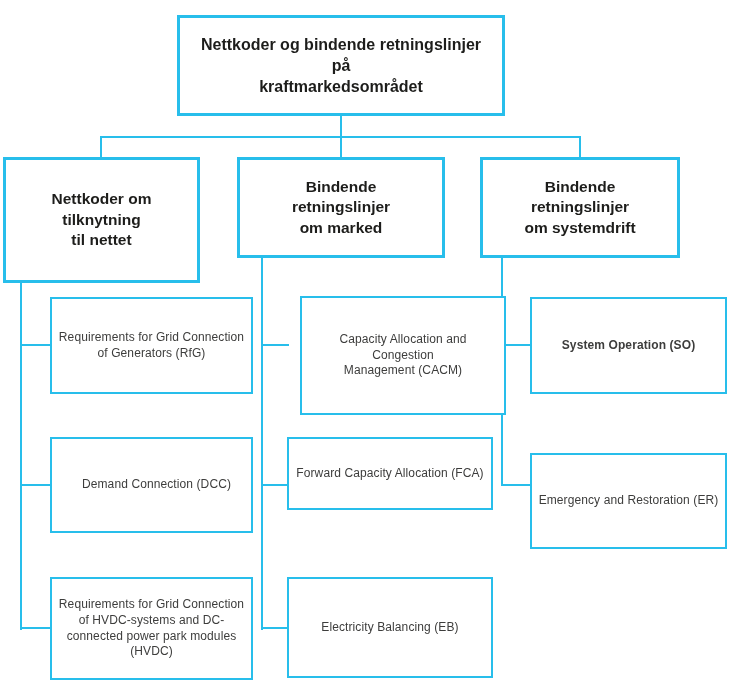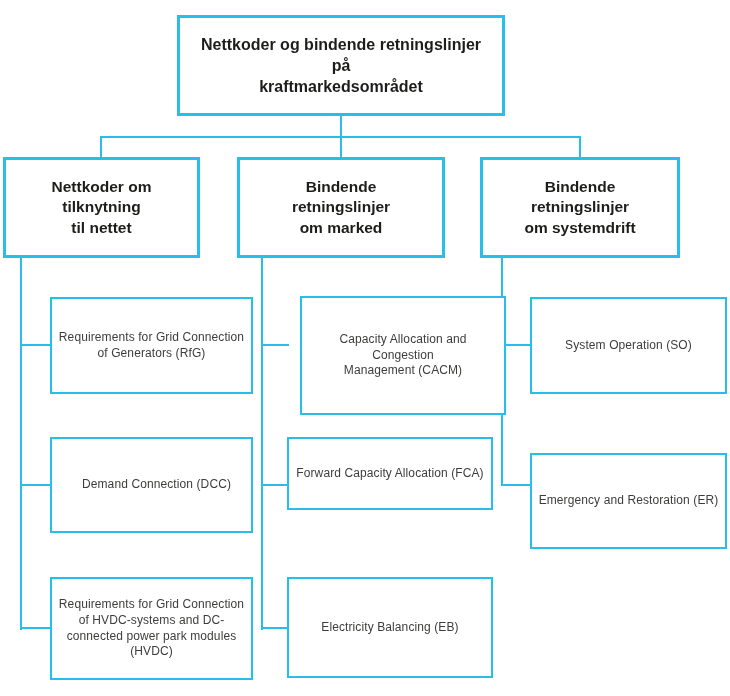--- a/index.html
+++ b/index.html
@@ -25,38 +25,38 @@
     justify-content: center;
     text-align: center;
     color: #1d1d1b;
     font-weight: bold;
     white-space: pre-line;
     line-height: 1.32;
     padding: 2px 16px;
   }
   .root-box   { left: 177px; top: 15px;  width: 328px; height: 101px; font-size: 16px; }
   .branch-box { font-size: 15.5px; }
-  .branch-0 { left: 3px;   top: 157px; width: 197px; height: 101px; }
+  .branch-0 { left: 3px;   top: 157px; width: 197px; height: 126px; }
   .branch-1 { left: 237px; top: 157px; width: 208px; height: 101px; }
   .branch-2 { left: 480px; top: 157px; width: 200px; height: 101px; }
   .leaf {
     border-width: 2px;
     font-weight: normal;
     font-size: 12px;
     color: #3d3d3c;
     letter-spacing: 0.1px;
     padding: 2px 6px;
   }
   .leaf-00 { left: 50px;  top: 297px; width: 203px; height: 97px; }
   .leaf-01 { left: 50px;  top: 437px; width: 203px; height: 96px; padding-left: 16px; }
   .leaf-02 { left: 50px;  top: 577px; width: 203px; height: 103px; }
   .leaf-10 { left: 300px; top: 296px; width: 206px; height: 119px; }
   .leaf-11 { left: 287px; top: 437px; width: 206px; height: 73px; }
   .leaf-12 { left: 287px; top: 577px; width: 206px; height: 101px; }
-  .leaf-20 { left: 530px; top: 297px; width: 197px; height: 97px; }
+  .leaf-20 { left: 530px; top: 297px; width: 197px; height: 97px; font-weight: bold; }
   .leaf-21 { left: 530px; top: 453px; width: 197px; height: 96px; }
   .line {
     position: absolute;
     background: #28beeb;
   }
   
   .ln-root-drop { left: 340px; top: 114px; width: 2px;   height: 24px; }
   .ln-top-rail  { left: 100px; top: 136px; width: 481px; height: 2px;  }
   .ln-drop-0    { left: 100px; top: 136px; width: 2px;   height: 22px; }
   .ln-drop-1    { left: 340px; top: 136px; width: 2px;   height: 22px; }

